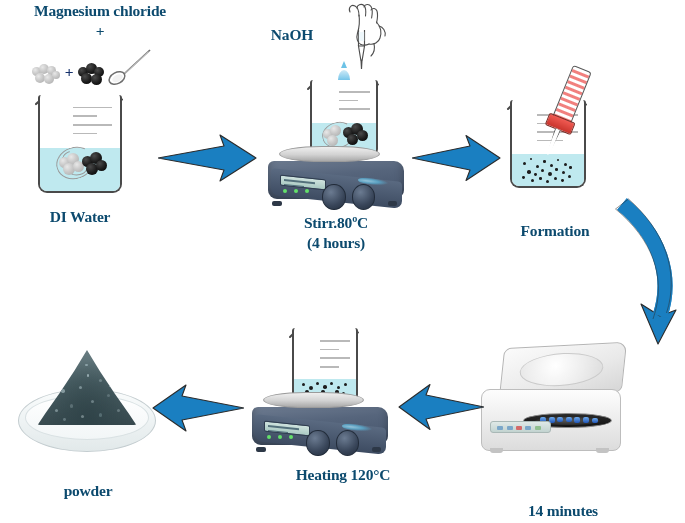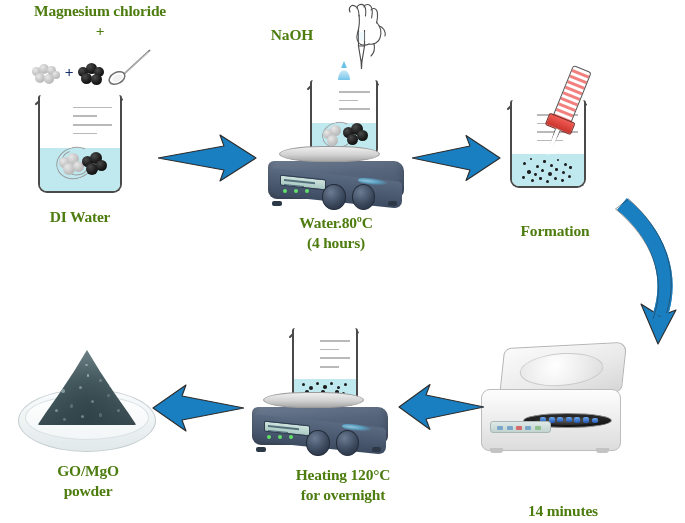--- a/index.html
+++ b/index.html
@@ -10,21 +10,21 @@
     position:relative;
     overflow:hidden;
   }
   .stage{position:absolute;left:0;top:0;width:685px;height:523px;}
   .node{position:absolute;}
 
   .cap{
     position:absolute;
     text-align:center;
     font-weight:bold;
-    color:#4d7c0f;
+    color:#0c4a6e;
     line-height:1.18;
     letter-spacing:-0.2px;
   }
   .cap.f15{font-size:15.5px;}
 
   
   .beaker{position:absolute;}
   .bk-body{
     position:absolute;left:0;top:0;right:0;bottom:0;
     border:2.2px solid #4a4a4a;
@@ -398,21 +398,21 @@
     <div class="pl-logo"></div>
     <div class="pl-led" style="left:11%;background:#63e06a;"></div>
     <div class="pl-led" style="left:19%;background:#63e06a;"></div>
     <div class="pl-led" style="left:27%;background:#63e06a;"></div>
     <div class="pl-knob" style="left:40%;"></div>
     <div class="pl-knob" style="left:62%;"></div>
     <div class="pl-foot" style="left:3%;"></div>
     <div class="pl-foot" style="right:5%;"></div>
   </div>
 
-  <div class="cap f15" style="left:262px;top:214px;width:148px;">Water.80ºC</div>
+  <div class="cap f15" style="left:262px;top:214px;width:148px;">Stirr.80ºC</div>
   <div class="cap f15" style="left:262px;top:234px;width:148px;">(4 hours)</div>
 
   <div class="arrow" style="left:412px;top:133px;width:90px;height:50px;">
     <svg width="90" height="50" viewBox="0 0 90 50">
       <path d="M0 25 L58 13 L54 2.5 L88 25 L54 47.5 L58 37 Z" fill="#1a7fc1" stroke="#2b2b2b" stroke-width="1.1" stroke-linejoin="round"></path>
     </svg>
   </div>
 
   <div class="beaker" style="left:510px;top:100px;width:76px;height:88px;">
     <div class="bk-lip">
@@ -555,21 +555,20 @@
     <div class="pl-led" style="left:11%;background:#63e06a;"></div>
     <div class="pl-led" style="left:19%;background:#63e06a;"></div>
     <div class="pl-led" style="left:27%;background:#63e06a;"></div>
     <div class="pl-knob" style="left:40%;"></div>
     <div class="pl-knob" style="left:62%;"></div>
     <div class="pl-foot" style="left:3%;"></div>
     <div class="pl-foot" style="right:5%;"></div>
   </div>
 
   <div class="cap f15" style="left:248px;top:466px;width:190px;">Heating 120°C</div>
-  <div class="cap f15" style="left:248px;top:486px;width:190px;">for overnight</div>
 
   <div class="arrow" style="left:152px;top:382px;width:92px;height:52px;">
     <svg width="92" height="52" viewBox="0 0 92 52">
       <path d="M92 26 L30 38 L34 49 L1 26 L34 3 L30 14 Z" fill="#1a7fc1" stroke="#2b2b2b" stroke-width="1.1" stroke-linejoin="round"></path>
     </svg>
   </div>
 
   <div class="petri" style="left:18px;top:350px;width:138px;height:102px;">
     <div class="pt-dish"></div>
     <div class="pt-inner"></div>
@@ -586,16 +585,15 @@
       <b style="left:18%;top:78%;width:3px;height:3px;background:#788c91;"></b>
       <b style="left:80%;top:78%;width:3px;height:3px;background:#66797e;"></b>
       <b style="left:62%;top:84%;width:3.2px;height:3.2px;background:#546b70;"></b>
       <b style="left:44%;top:86%;width:3px;height:3px;background:#708286;"></b>
       <b style="left:26%;top:90%;width:2.8px;height:2.8px;background:#62767b;"></b>
       <b style="left:72%;top:46%;width:2.6px;height:2.6px;background:#8da3a8;"></b>
       <b style="left:50%;top:32%;width:2.4px;height:2.4px;background:#94a9ae;"></b>
     </div>
   </div>
 
-  <div class="cap f15" style="left:18px;top:462px;width:140px;">GO/MgO</div>
   <div class="cap f15" style="left:18px;top:482px;width:140px;">powder</div>
 
 </div>
 
 </body></html>

